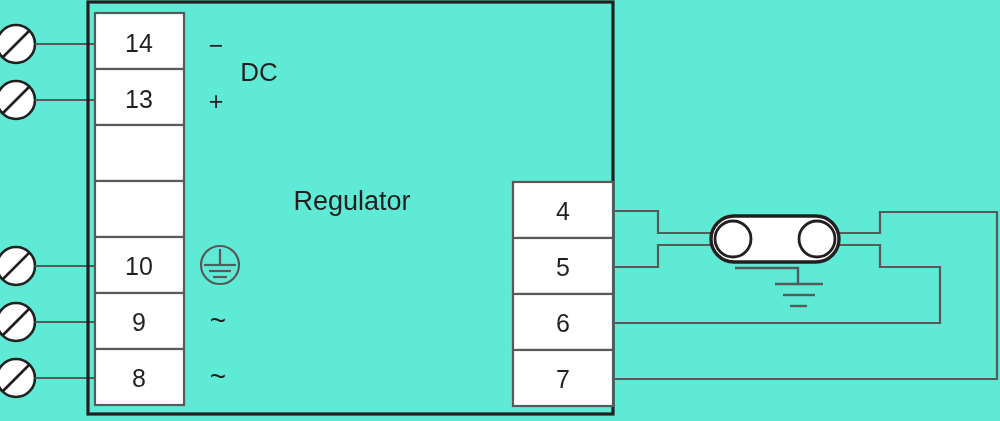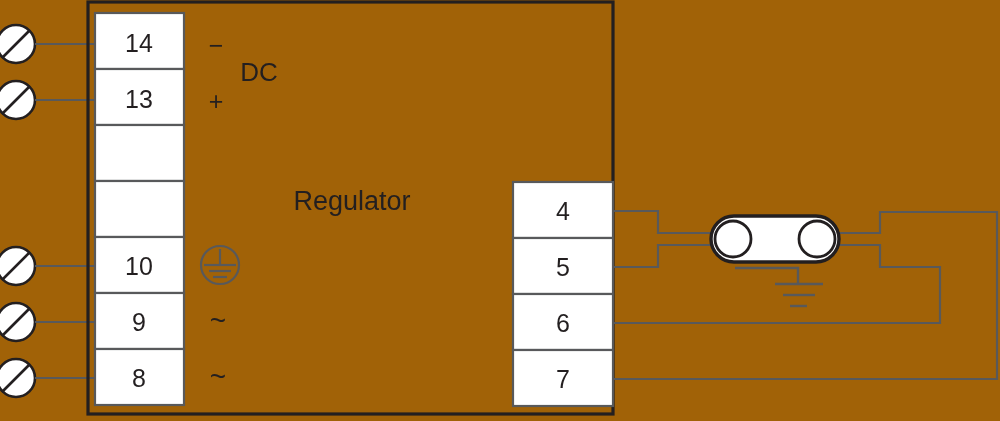--- a/index.html
+++ b/index.html
@@ -7,21 +7,21 @@
     padding: 0;
     background: #ffffff;
   }
   body {
     font-family: "Liberation Sans", sans-serif;
   }
   #diagram-root {
     position: relative;
     width: 1000px;
     height: 421px;
-    background: #a16207;
+    background: #5eead4;
     overflow: hidden;
   }
   #diagram-svg {
     display: block;
     width: 1000px;
     height: 421px;
   }
   .wire {
     fill: none;
     stroke: #58595b;

